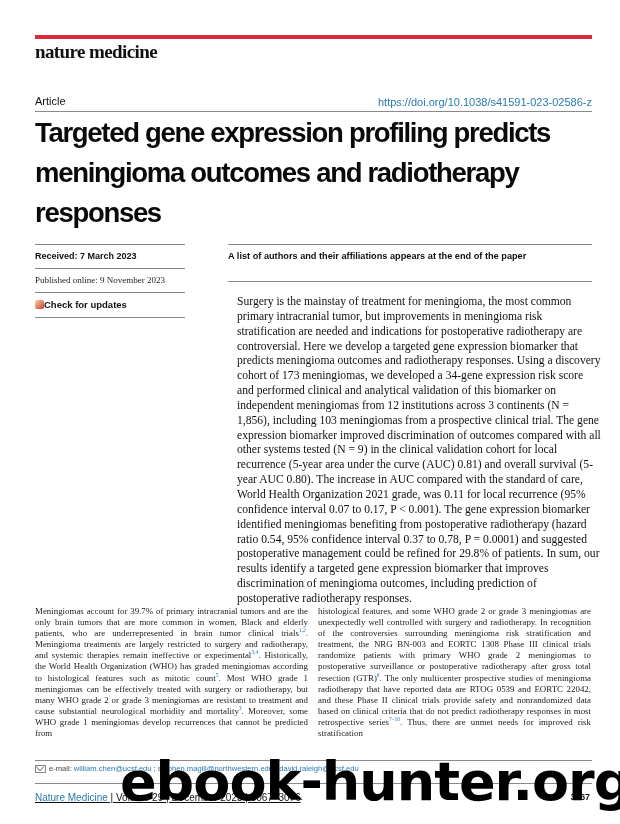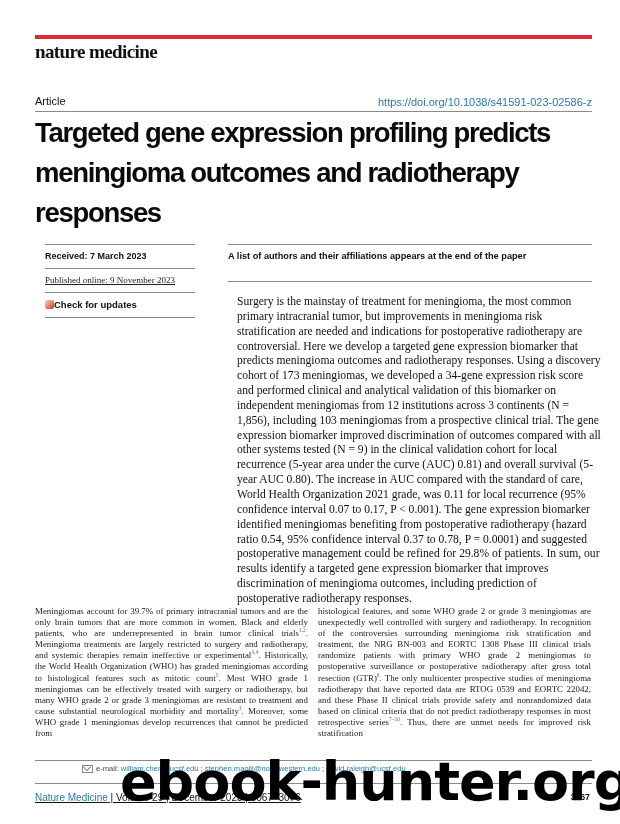--- a/index.html
+++ b/index.html
@@ -4,34 +4,34 @@
 <style>
   html, body { margin: 0; padding: 0; background: #ffffff; }
   body { width: 620px; height: 824px; position: relative; overflow: hidden; font-family: "Liberation Sans", sans-serif; color: #111; }
   .abs { position: absolute; }
   .redbar { left: 35px; top: 35px; width: 557px; height: 4px; background: #d92b3a; }
   .journal { left: 35px; top: 41px; font-family: "Liberation Serif", serif; font-weight: bold; font-size: 19px; letter-spacing: -0.6px; color: #111; }
   .article-label { left: 35px; top: 95px; font-size: 11px; font-weight: normal; color: #111; }
   .doi { right: 28px; top: 96px; font-size: 11px; color: #2a7ab0; text-decoration: none; margin-left: 27px; }
   .rule { height: 1px; background: #8a8a8a; }
   .title { left: 35px; top: 113px; width: 570px; font-family: "Liberation Sans", sans-serif; font-weight: bold; font-size: 27.5px; line-height: 40px; letter-spacing: -1.3px; color: #0a0a0a; margin: 0; }
-  .meta-col { left: 45px; top: 244px; width: 150px; }
+  .meta-col { left: 35px; top: 244px; width: 150px; }
   .meta-item { font-size: 9px; padding: 6px 0 7px 0; border-bottom: 1px solid #8a8a8a; color: #111; }
   .meta-item.bold { font-weight: bold; }
-  .meta-item.serif { font-family: "Liberation Serif", serif; font-size: 9px; color: #222; text-decoration: underline; }
+  .meta-item.serif { font-family: "Liberation Serif", serif; font-size: 9px; color: #222; }
   .meta-first { border-top: 1px solid #8a8a8a; }
   .cfu { display: flex; align-items: center; gap: 0; font-weight: bold; font-size: 9.5px; cursor: pointer; }
   .cfu-icon { width: 9px; height: 9px; border-radius: 2px; background: linear-gradient(135deg,#f3d9a8 0%, #e07a5f 60%, #c0392b 100%); display: inline-block; }
   .authors-note { left: 228px; top: 251px; font-size: 9.2px; font-weight: bold; color: #111; }
   .abstract { left: 228px; top: 286px; width: 364px; font-family: "Liberation Serif", serif; font-size: 11.6px; line-height: 14.85px; color: #111; text-align: left; margin: 9px; }
   .body-col { top: 606px; width: 273px; font-family: "Liberation Serif", serif; font-size: 8.9px; line-height: 11.1px; color: #1a1a1a; text-align: justify; margin: 0; }
   .body-left { left: 35px; }
   .body-right { left: 318px; }
   sup { font-size: 5.5px; color: #2a7ab0; vertical-align: super; line-height: 0; }
-  .email-row { left: 35px; top: 764px; font-size: 7.6px; color: #444; display: flex; align-items: center; gap: 2px; margin-left: 47px; }
+  .email-row { left: 35px; top: 764px; font-size: 7.6px; color: #444; display: flex; align-items: center; gap: 2px; }
   .mail-icon { width: 9px; height: 6px; border: 1px solid #888; display: inline-block; position: relative; margin-right: 1px; }
   .mail-icon::after { content: ""; position: absolute; left: 1px; top: -2px; width: 5px; height: 5px; border-right: 1px solid #888; border-bottom: 1px solid #888; transform: rotate(45deg); }
   .email-link { color: #2a7ab0; text-decoration: none; }
   .footer { left: 35px; top: 792px; font-size: 10px; color: #111; text-decoration: underline; }
   .footer .jn { color: #2a7ab0; }
   .page-no { right: 30px; top: 792px; font-size: 8.8px; font-weight: bold; color: #111; }
   .watermark { left: 120px; top: 752px; font-family: "DejaVu Sans", sans-serif; font-weight: bold; font-size: 54px; letter-spacing: -1px; color: #000; line-height: 60px; white-space: nowrap; }
 </style>
 </head>
 <body>

